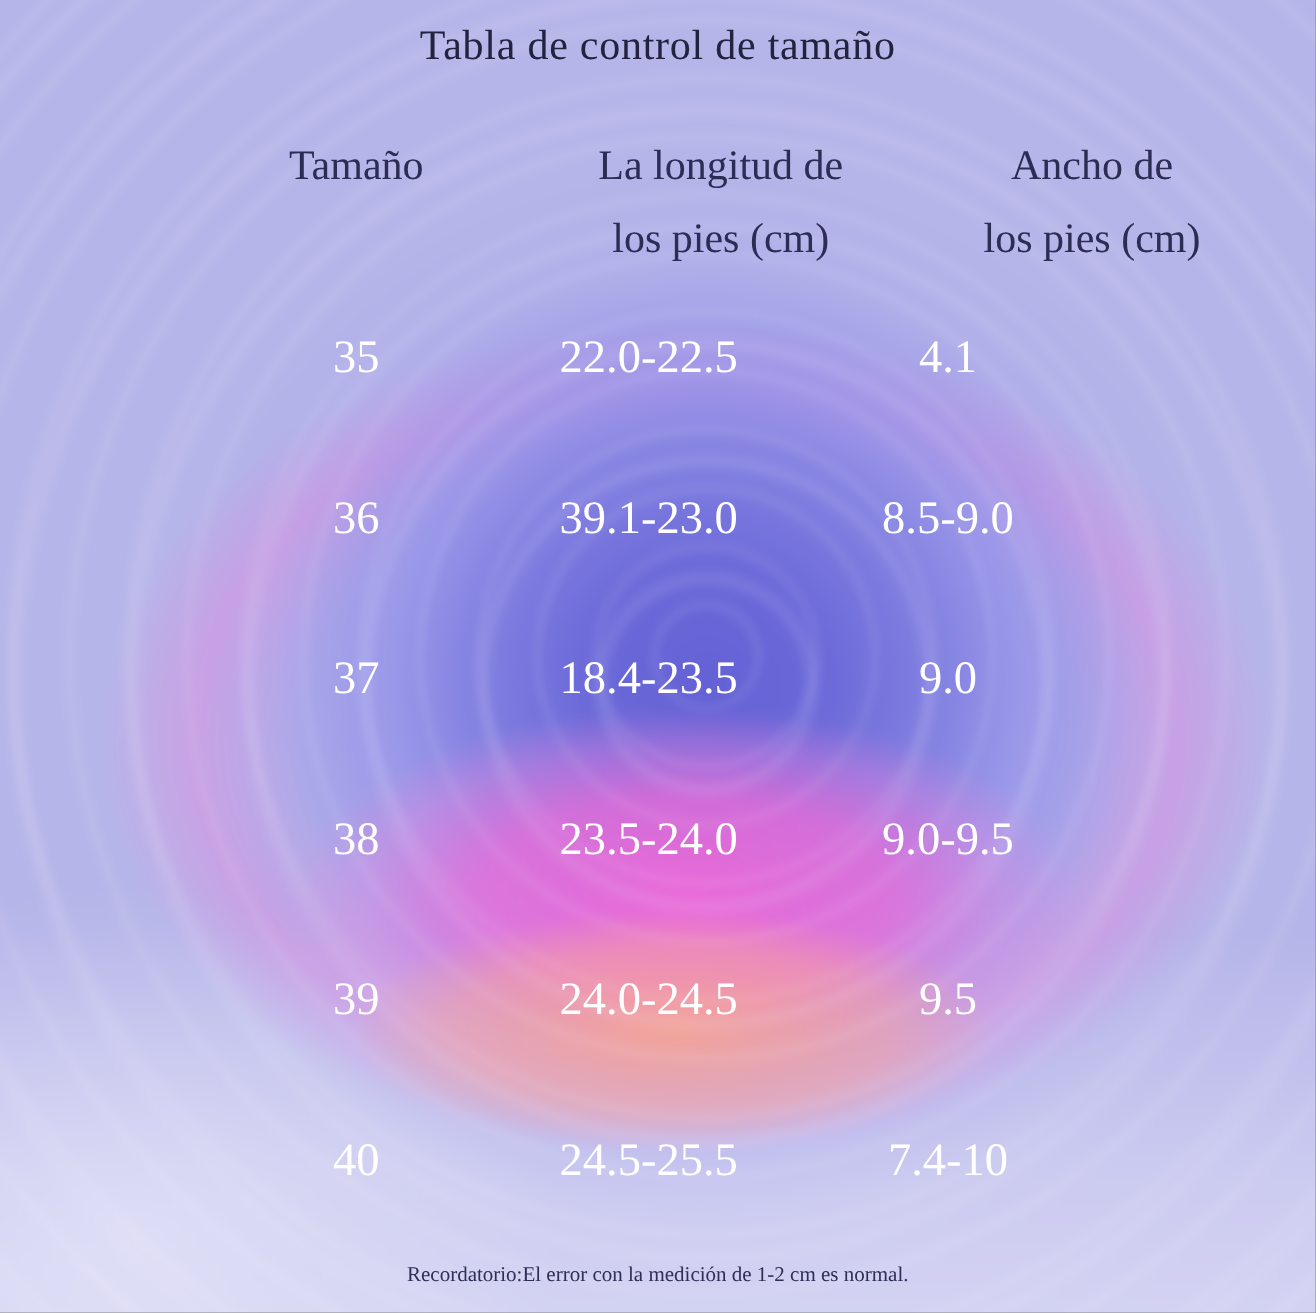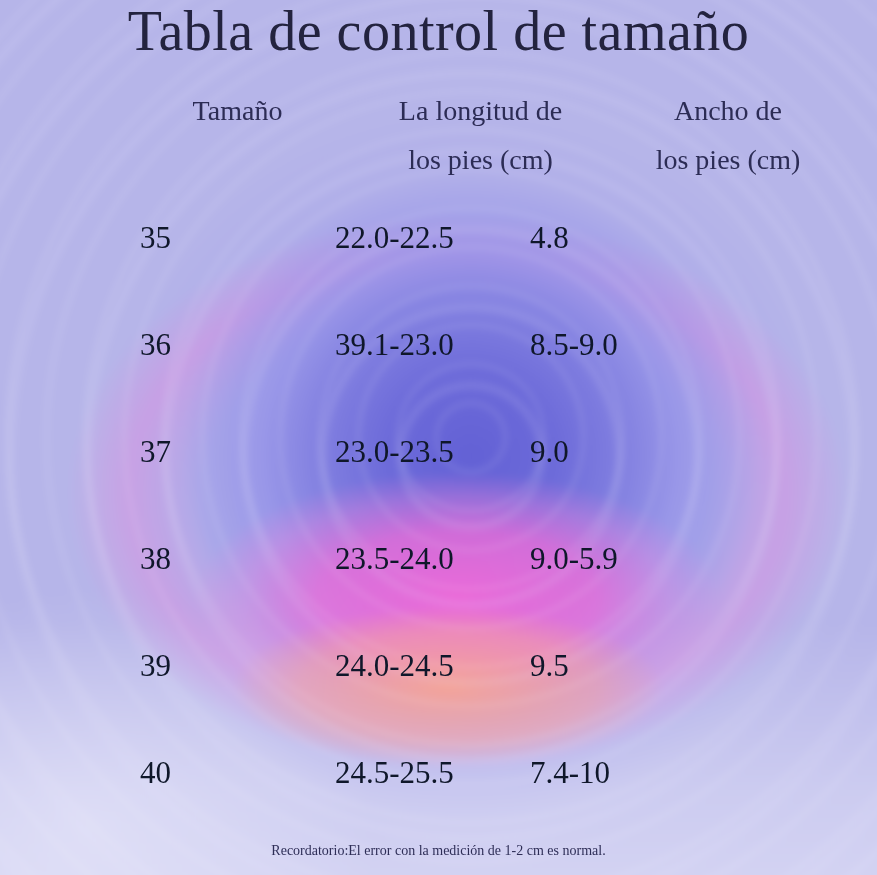--- a/index.html
+++ b/index.html
@@ -50,21 +50,21 @@
       radial-gradient(ellipse 460px 380px at 12% 92%,
         rgba(240,240,252,0.45) 0%, rgba(240,240,252,0) 62%);
   }
   .content {
     position: absolute;
     inset: 0;
     color: #2b2b52;
   }
   .title {
     margin: 6px 0 0 0;
-    font-size: 56px;
+    font-size: 28px;
     font-weight: normal;
     line-height: 50px;
     text-align: center;
     color: #23233f;
     letter-spacing: 0.5px;
   }
   .table {
     position: absolute;
     top: 86px;
     left: 140px;
@@ -78,22 +78,23 @@
   .th {
     text-align: center;
     font-size: 28px;
     line-height: 49px;
     color: #2c2c55;
     white-space: nowrap;
   }
   .th span { display: block; }
   .tr { height: 107px; align-items: center; }
   .td {
+    text-align: center;
     font-size: 31px;
-    color: #0f172a;
+    color: #ffffff;
     white-space: nowrap;
   }
   .note {
     position: absolute;
     left: 0;
     right: 0;
     top: 843px;
     text-align: center;
     font-size: 14px;
     color: #2e2e57;
@@ -119,36 +120,36 @@
         </div>
         <div class="th">
           <span>Ancho de</span>
           <span>los pies (cm)</span>
         </div>
       </div>
 
       <div class="tr">
         <div class="td">35</div>
         <div class="td">22.0-22.5</div>
-        <div class="td">4.8</div>
+        <div class="td">4.1</div>
       </div>
       <div class="tr">
         <div class="td">36</div>
         <div class="td">39.1-23.0</div>
         <div class="td">8.5-9.0</div>
       </div>
       <div class="tr">
         <div class="td">37</div>
-        <div class="td">23.0-23.5</div>
+        <div class="td">18.4-23.5</div>
         <div class="td">9.0</div>
       </div>
       <div class="tr">
         <div class="td">38</div>
         <div class="td">23.5-24.0</div>
-        <div class="td">9.0-5.9</div>
+        <div class="td">9.0-9.5</div>
       </div>
       <div class="tr">
         <div class="td">39</div>
         <div class="td">24.0-24.5</div>
         <div class="td">9.5</div>
       </div>
       <div class="tr">
         <div class="td">40</div>
         <div class="td">24.5-25.5</div>
         <div class="td">7.4-10</div>

